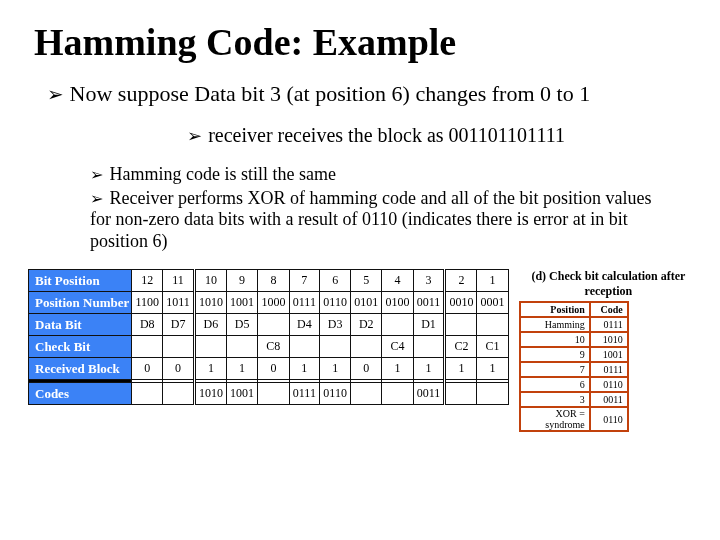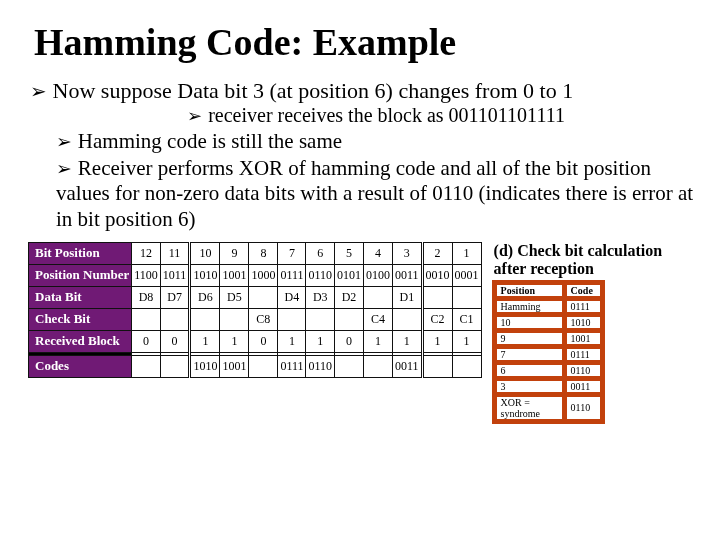--- a/index.html
+++ b/index.html
@@ -14,24 +14,24 @@
     overflow: hidden;
   }
   .slide {
     padding: 20px 24px 10px 24px;
   }
   h1 {
     font-size: 38px;
     font-weight: bold;
     margin: 0 0 14px 10px;
   }
-  ul { margin: 0; padding: 0; list-style: none; }
+  ul { margin: 17px; padding: 0; list-style: none; }
   .lvl1 > li { font-size: 22px; margin: 0 0 4px 6px; }
   .lvl2 > li { font-size: 20px; margin: 0 0 2px 26px; text-align: center; }
-  .lvl3 > li { font-size: 21px; margin: 0 0 2px 26px; line-height: 1.2; }
+  .lvl3 > li { font-size: 18px; margin: 0 0 2px 26px; line-height: 1.2; }
   .arrow::before {
     content: "➢";
     margin-right: 6px;
     font-size: 0.9em;
   }
   .tables {
     display: flex;
     gap: 10px;
     margin-top: 10px;
     align-items: flex-start;
@@ -43,40 +43,41 @@
   }
   .main-table td, .main-table th {
     border: 1px solid #111;
     text-align: center;
     vertical-align: middle;
     font-size: 12px;
     height: 22px;
     padding: 0 2px;
   }
   .main-table .rowhead {
-    background: #701a75;
+    background: #3b82f6;
     color: #fff;
     font-weight: bold;
     font-size: 13px;
     text-align: left;
     padding-left: 6px;
     width: 92px;
     white-space: nowrap;
   }
   .main-table .w12 { width: 38px; }
   .main-table .gap-row td { height: 3px; padding: 0; border: 1px solid #111; }
   .side-caption {
-    font-size: 16px;
+    font-size: 12px;
     font-weight: bold;
     margin: 0 0 2px 2px;
+    text-align: center;
   }
   .side-table td, .side-table th {
-    border: 5px solid #c2410c;
+    border: 2px solid #c2410c;
     font-size: 10px;
-    text-align: left;
+    text-align: right;
     height: 15px;
     padding: 0 4px;
   }
   .side-table .h { font-weight: bold; }
   .side-table .pos { width: 70px; }
   .side-table .code { width: 38px; }
   .double-border-left { border-left: 3px double #111 !important; }
 </style>
 </head>
 <body>

